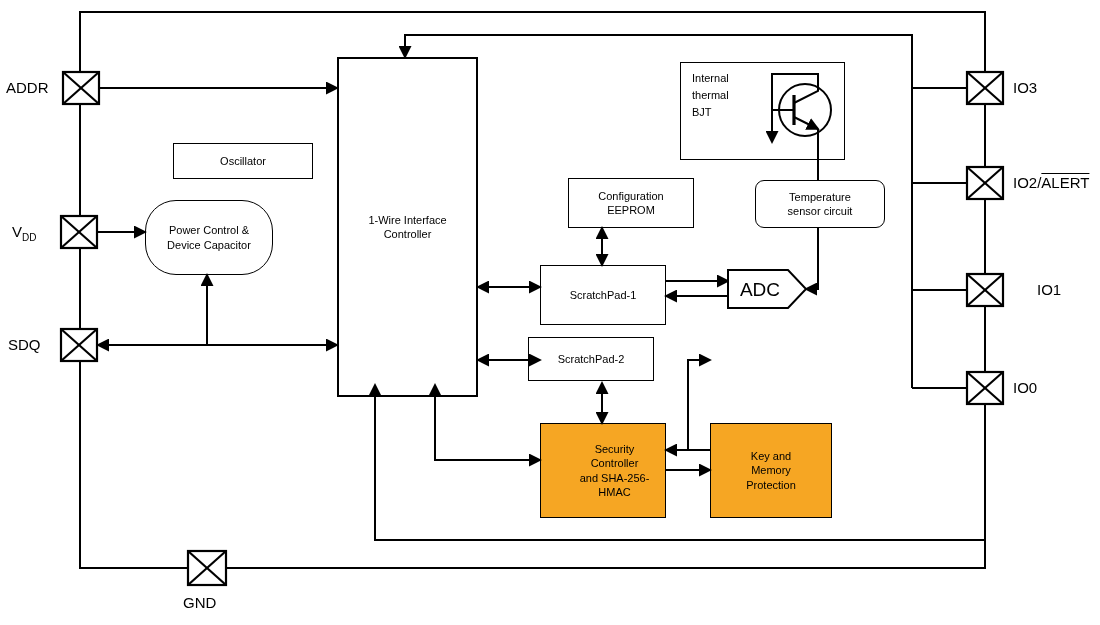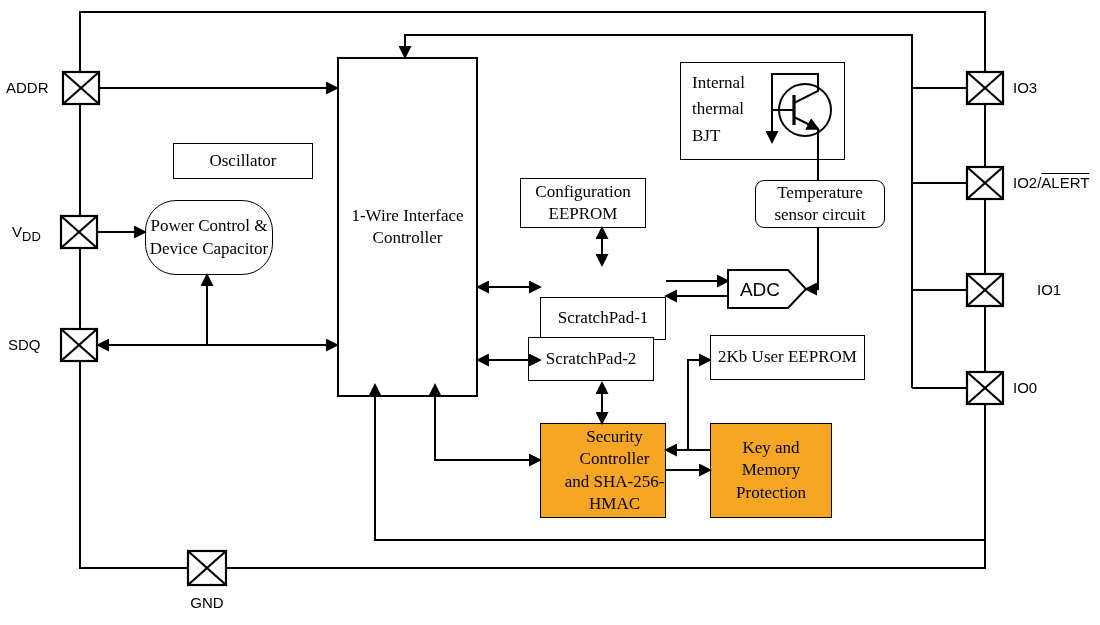--- a/index.html
+++ b/index.html
@@ -3,29 +3,29 @@
 <meta charset="utf-8">
 <style>
   html,body{margin:0;padding:0;background:#ffffff;}
   .stage{
     position:relative;width:1100px;height:625px;background:#ffffff;
     font-family:"Liberation Sans",sans-serif;color:#000;overflow:hidden;
   }
   .box{
     position:absolute;background:#ffffff;border:1.6px solid #000;
     display:flex;flex-direction:column;align-items:center;justify-content:center;
-    text-align:center;font-size:17px;line-height:1.3;box-sizing:border-box;font-family:Liberation Serif, serif;
+    text-align:center;font-size:11px;line-height:1.3;box-sizing:border-box;
   }
   .box.orange{background:#F6A623;}
   .box.topleft{
     align-items:flex-start;justify-content:flex-start;text-align:left;
     padding:7px 0 0 11px;line-height:1.55;
   }
   .pin-label{position:absolute;font-size:15px;white-space:nowrap;}
-  .pin-label .sub{font-size:13px;vertical-align:sub;}
+  .pin-label .sub{font-size:10px;vertical-align:sub;}
   .pin-label .ov{text-decoration:overline;}
   svg.wires{position:absolute;left:0;top:0;z-index:10;pointer-events:none;}
   .adc-text{font-family:"Liberation Sans",sans-serif;}
 </style>
 </head>
 <body>
 
 <div class="stage">
 
   <div class="box" style="left:145px;top:143px;width:140px;height:36px;margin-left:28px;">
@@ -41,61 +41,58 @@
     <div>1-Wire Interface</div>
     <div>Controller</div>
   </div>
 
   <div class="box topleft" style="left:680px;top:62px;width:165px;height:98px;">
     <div>Internal</div>
     <div>thermal</div>
     <div>BJT</div>
   </div>
 
-  <div class="box" style="left:520px;top:178px;width:126px;height:50px;">
+  <div class="box" style="left:568px;top:178px;width:126px;height:50px;">
     <div>Configuration</div>
     <div>EEPROM</div>
   </div>
 
   <div class="box" style="left:755px;top:180px;width:130px;height:48px;border-radius:9px;">
     <div>Temperature</div>
     <div>sensor circuit</div>
   </div>
 
-  <div class="box" style="left:540px;top:265px;width:126px;height:43px;margin-top:32px;">
+  <div class="box" style="left:540px;top:265px;width:126px;height:60px;">
     <div>ScratchPad-1</div>
   </div>
 
   <div class="box" style="left:528px;top:337px;width:126px;height:44px;">
     <div>ScratchPad-2</div>
   </div>
 
-  <div class="box" style="left:710px;top:335px;width:155px;height:45px;">
-    <div>2Kb User EEPROM</div>
-  </div>
 
   <div class="box orange" style="left:540px;top:423px;width:126px;height:95px;padding-left:23px;">
     <div>Security</div>
     <div>Controller</div>
     <div>and SHA-256-</div>
     <div>HMAC</div>
   </div>
 
   <div class="box orange" style="left:710px;top:423px;width:122px;height:95px;">
     <div>Key and</div>
     <div>Memory</div>
     <div>Protection</div>
   </div>
 
   <div class="pin-label" style="left:6px;top:79px;">ADDR</div>
   <div class="pin-label" style="left:12px;top:223px;">
     <span>V</span><span class="sub">DD</span>
   </div>
   <div class="pin-label" style="left:8px;top:336px;">SDQ</div>
-  <div class="pin-label" style="left:183px;top:594px;width:48px;text-align:center;">GND</div>
+  <div class="pin-label" style="left:183px;top:594px;width:48px;">GND</div>
   <div class="pin-label" style="left:1013px;top:79px;">IO3</div>
   <div class="pin-label" style="left:1013px;top:174px;">
     <span>IO2/</span><span class="ov">ALERT</span>
   </div>
   <div class="pin-label" style="left:1013px;top:281px;margin-left:24px;">IO1</div>
   <div class="pin-label" style="left:1013px;top:379px;">IO0</div>
 
   <svg class="wires" width="1100" height="625" viewBox="0 0 1100 625">
     <defs>
       <marker id="arr" viewBox="0 0 10 10" refX="8.5" refY="5" markerWidth="6.5" markerHeight="6.5" orient="auto-start-reverse">

